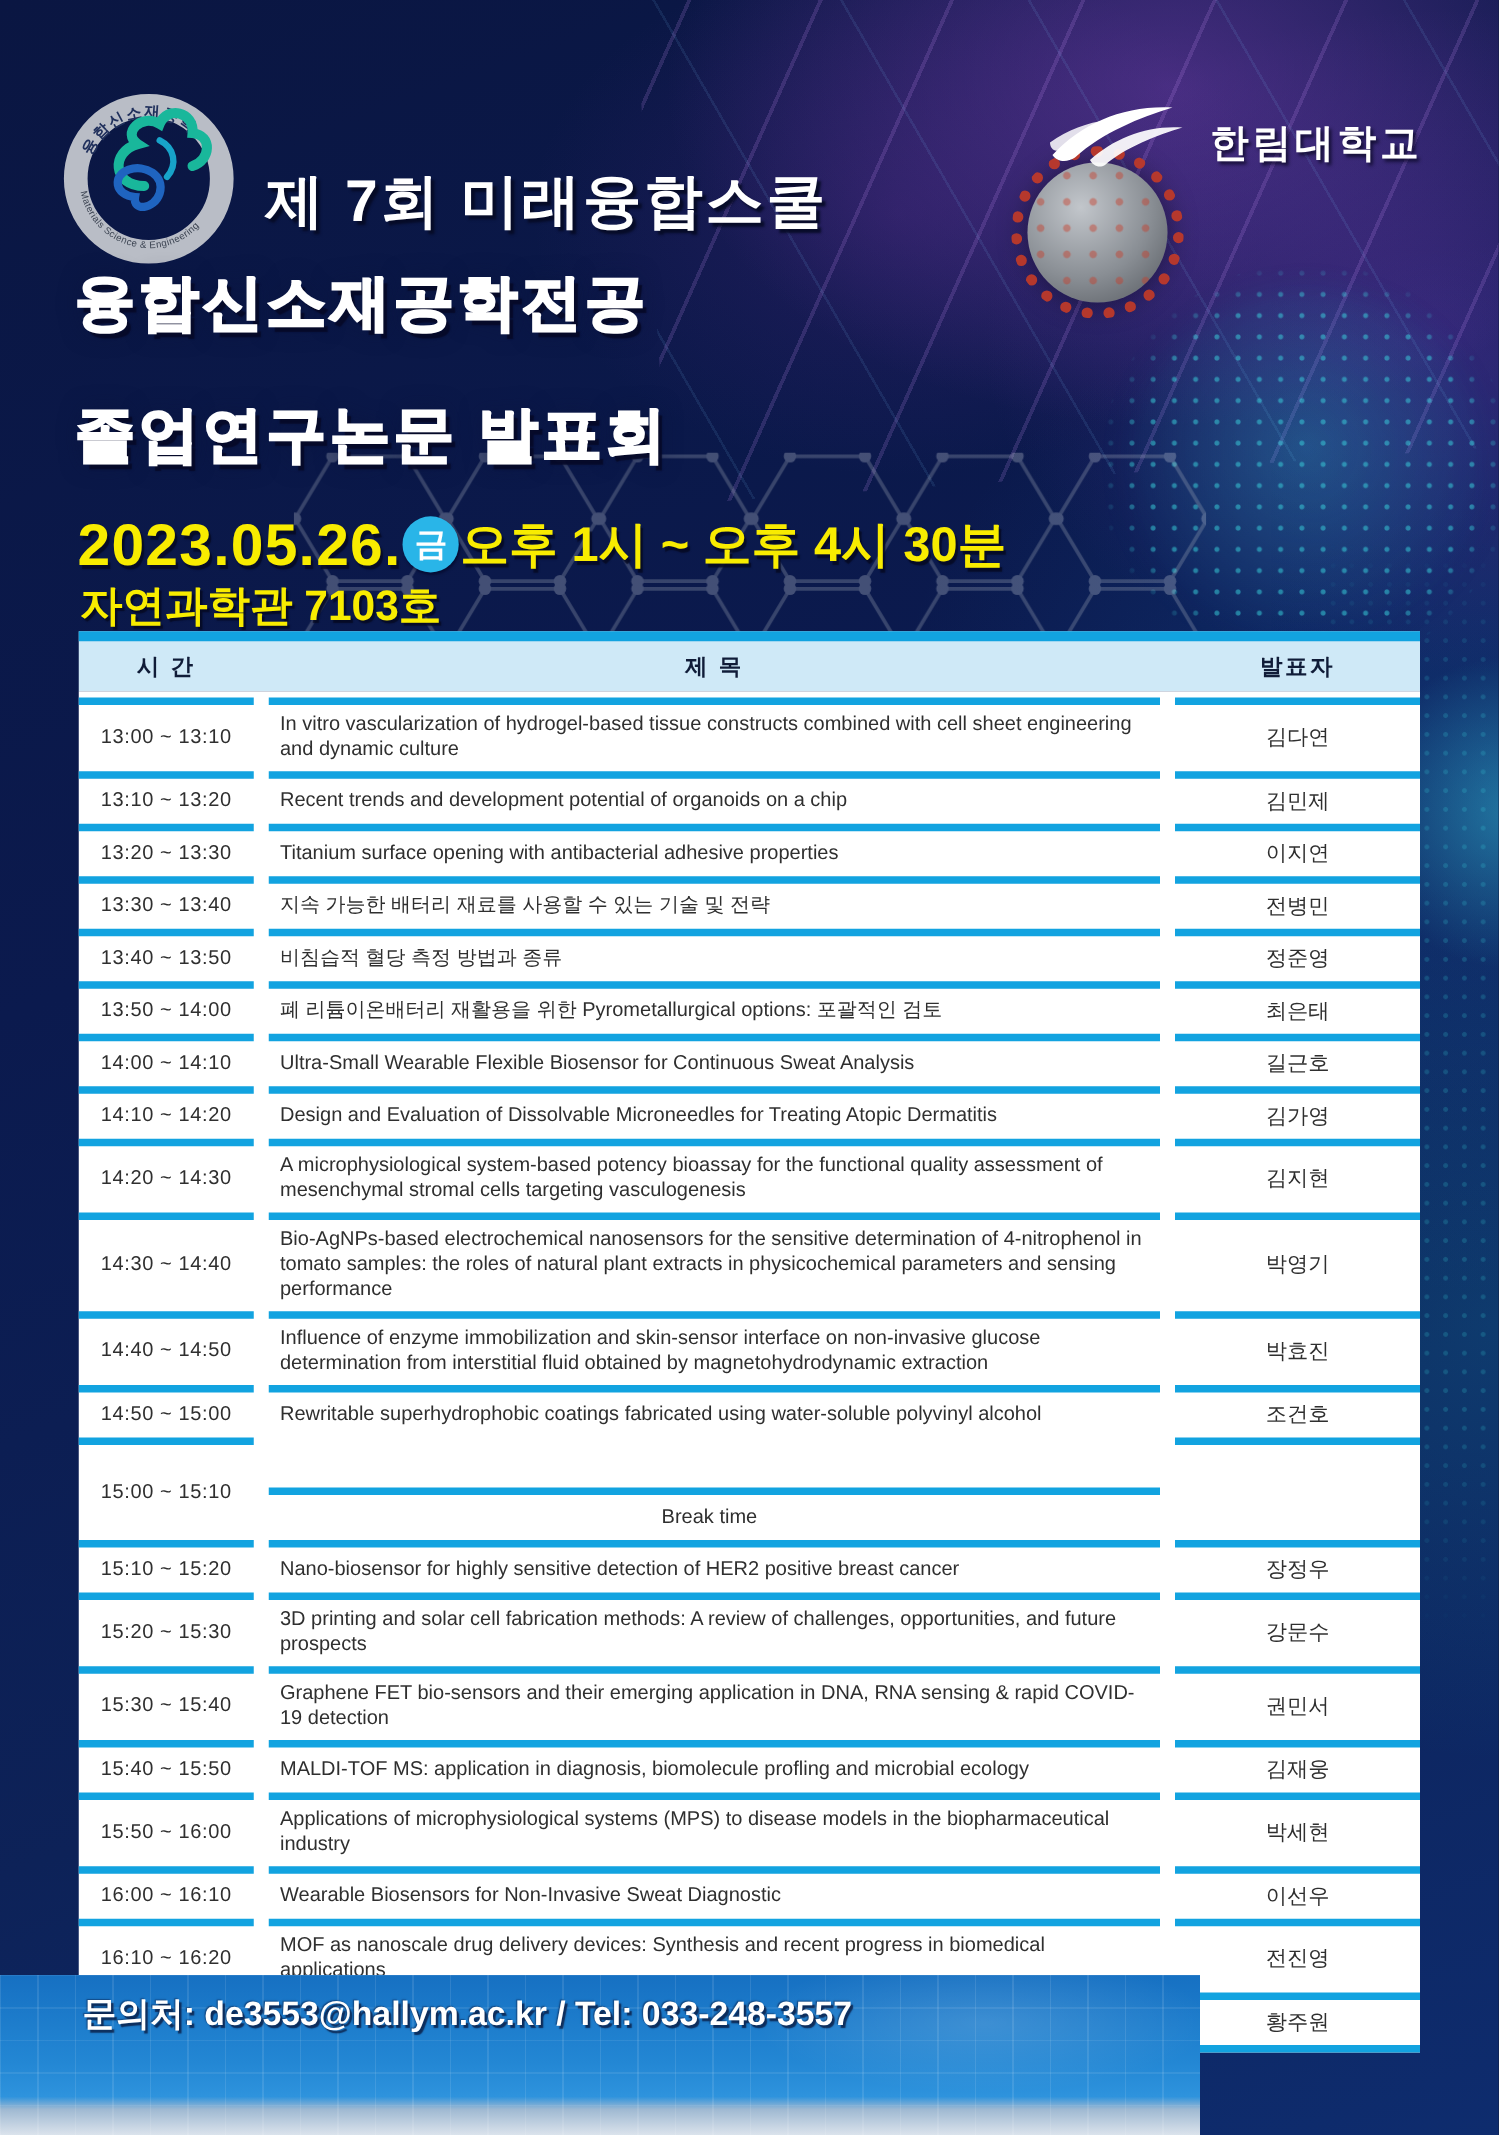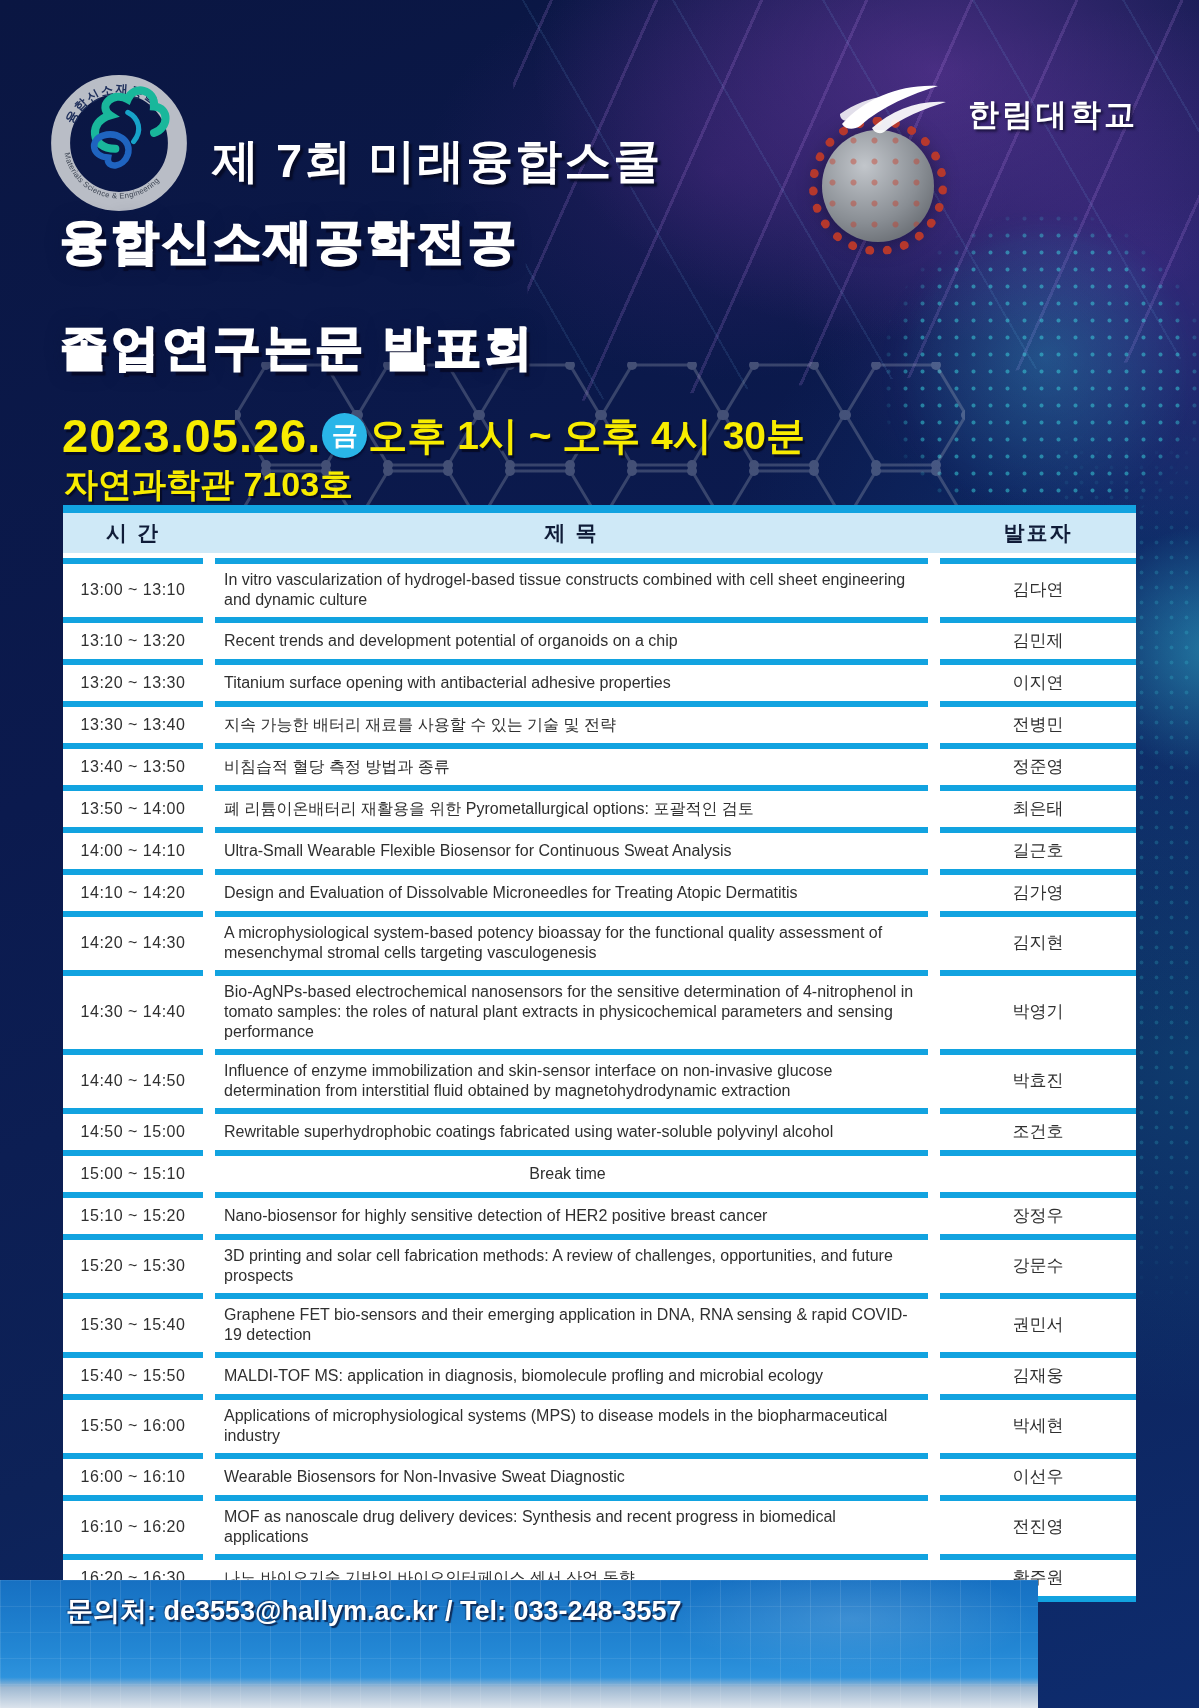--- a/index.html
+++ b/index.html
@@ -80,35 +80,35 @@
   }
   .time-range{color:#f8ec00; font-size:39px; font-weight:bold; text-shadow:2px 3px 1px rgba(5,10,35,.9);}
   .location{position:absolute; left:64px; top:462px; color:#f8ec00; font-size:34px; font-weight:bold; text-shadow:2px 2px 1px rgba(5,10,35,.9);}
   
   .schedule{position:absolute; left:63px; top:505px; width:1073px;}
   .thead{
     display:grid; grid-template-columns:140px 1fr 196px; column-gap:12px;
     background:#cfe9f7; border-top:8px solid #12a3e0;
   }
   .thead .hcell{display:flex; align-items:center; justify-content:center; min-height:40px;
-    color:#101c38; font-size:21px; font-weight:bold; letter-spacing:2px;}
+    color:#101c38; font-size:18px; font-weight:bold; letter-spacing:2px;}
   .rows{background:#ffffff; padding-top:5px; border-bottom:6px solid #12a3e0;}
   .trow{display:grid; grid-template-columns:140px 1fr 196px; column-gap:12px;}
   .cell{
     border-top:6px solid #12a3e0; box-sizing:border-box; min-height:42px;
     display:flex; align-items:center; padding:6px 0 7px;
     color:#2f2f2f; font-size:16px; line-height:20px;
   }
   .c-time{justify-content:center; letter-spacing:.5px;}
   .c-title{justify-content:flex-start; padding-left:9px; padding-right:8px;}
-  .c-title.break{justify-content:center; padding-left:0;}
+  .c-title.break{justify-content:center; padding-left:0;margin-top:40px;}
   .c-pres{justify-content:center; font-size:17px;}
   
   .footer{
-    position:absolute; left:0; top:1580px; width:1038px; height:128px;
+    position:absolute; left:0; top:1580px; width:960px; height:128px;
     background:
       repeating-linear-gradient(to right, rgba(255,255,255,.10) 0 1px, transparent 1px 30px),
       repeating-linear-gradient(to bottom, rgba(255,255,255,.08) 0 1px, transparent 1px 26px),
       radial-gradient(260px 80px at 82% 30%, rgba(255,255,255,.14), transparent 70%),
       linear-gradient(to bottom, #1670c2 0%, #2387d4 55%, #2e93dd 76%, #9fb9d2 84%, #dbe3ec 100%);
   }
   .contact{
     position:absolute; left:66px; top:13px; color:#fff; font-size:27px; font-weight:bold;
     text-shadow:2px 2px 1px rgba(10,30,70,.85), -1px -1px 1px rgba(10,30,70,.5);
   }

